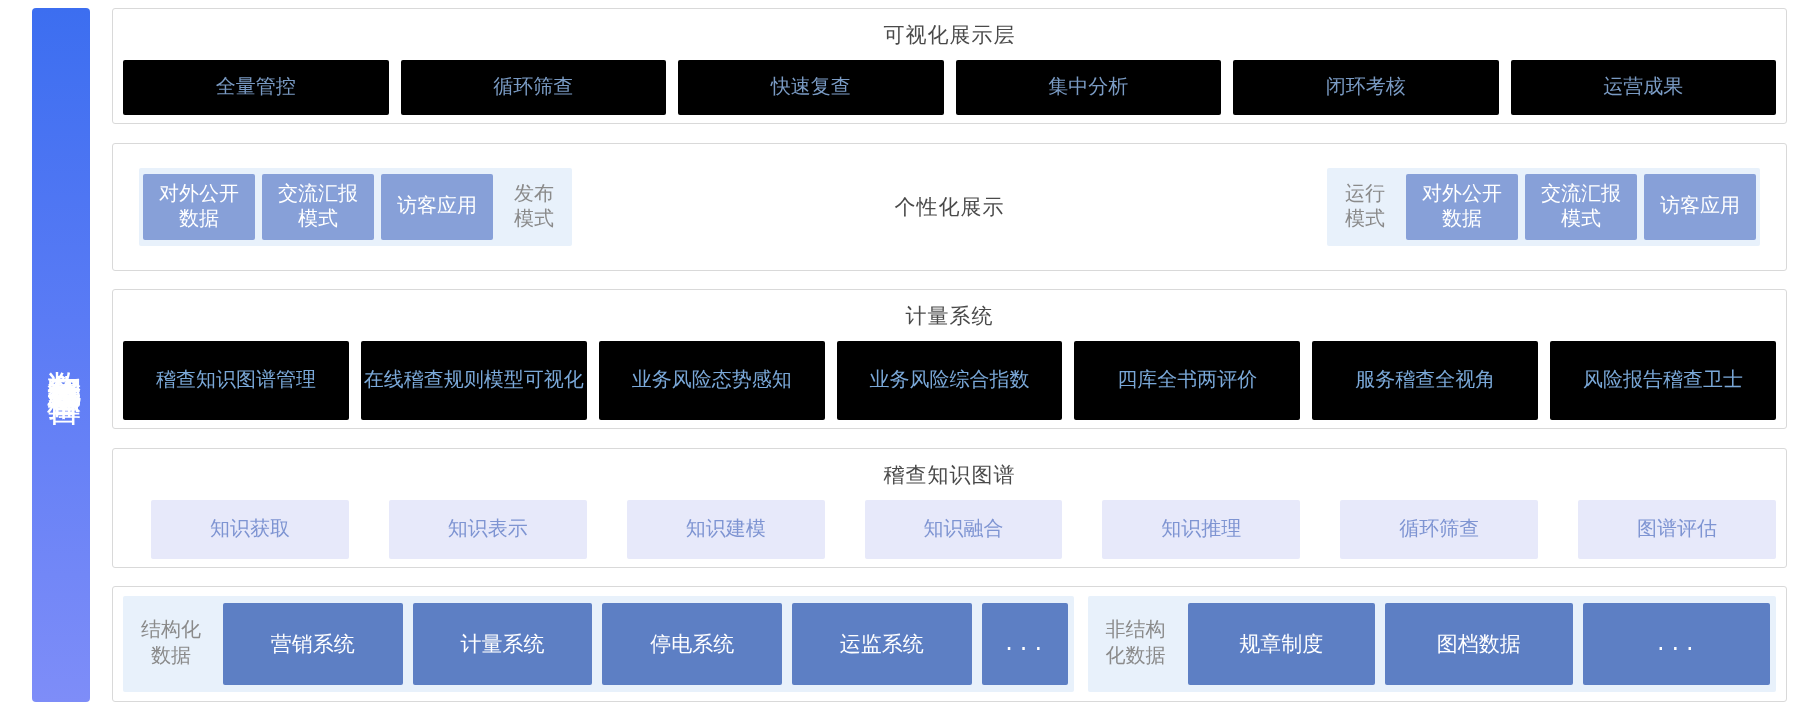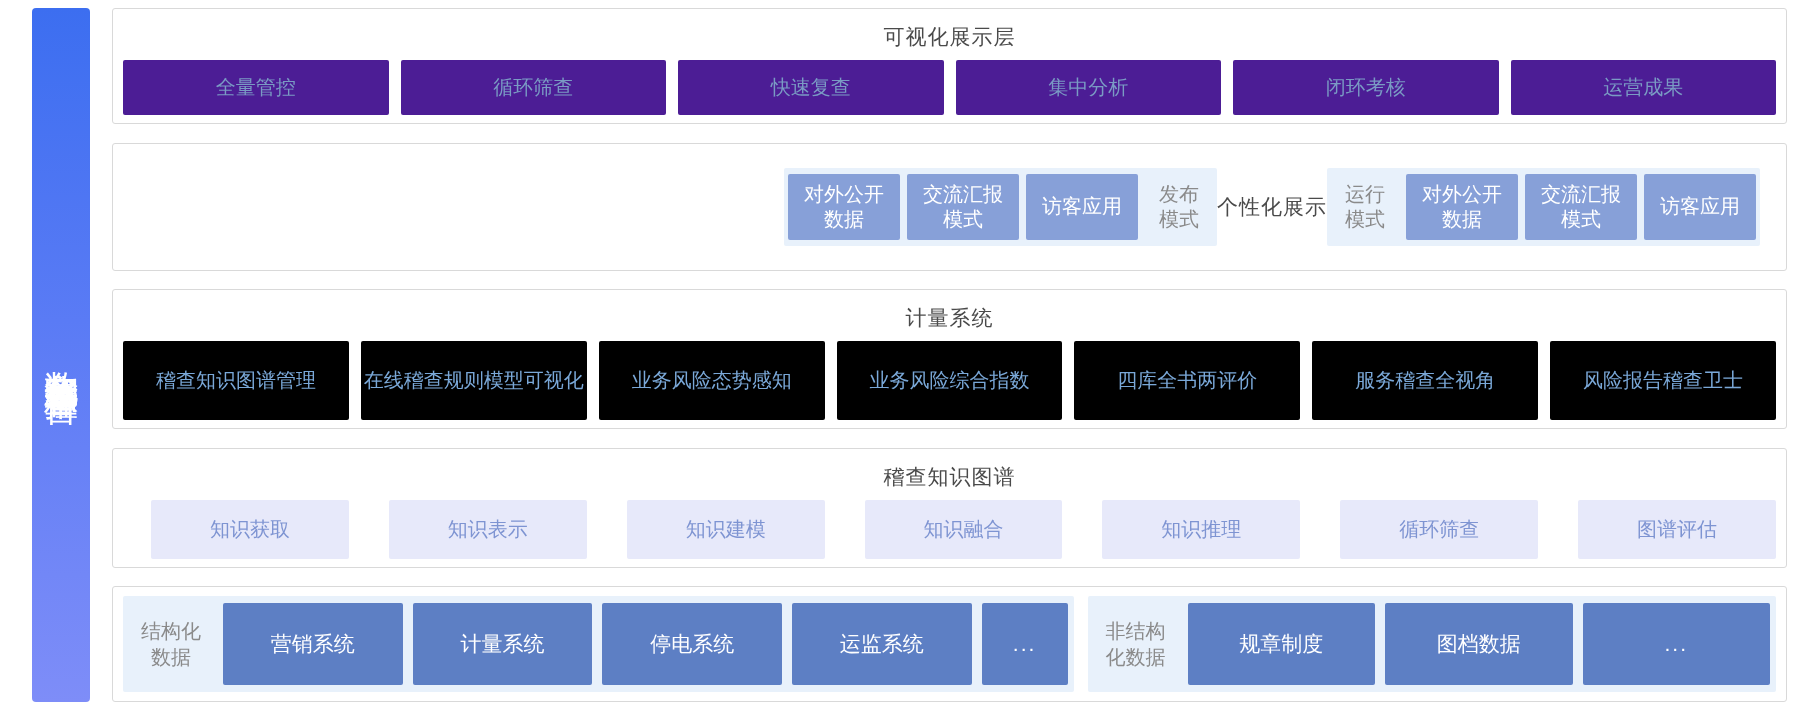--- a/index.html
+++ b/index.html
@@ -7,20 +7,21 @@
     width: 1815px; height: 710px;
     background: #ffffff;
     font-family: "Liberation Sans", "DejaVu Sans", sans-serif;
     overflow: hidden;
   }
   .page {
     width: 1815px; height: 710px;
     display: flex;
     align-items: stretch;
     padding: 8px 0 8px 0;
+    font-family: Liberation Mono, monospace;
   }
 
   
   .sidebar {
     width: 58px;
     margin-left: 32px;
     margin-right: 22px;
     border-radius: 4px;
     background: linear-gradient(180deg, #3c6ef0 0%, #5a7bf5 45%, #7e8df8 100%);
     display: flex;
@@ -52,21 +53,21 @@
   .layer {
     border: 1px solid #d9d9d9;
     border-radius: 3px;
     background: #ffffff;
     position: relative;
     padding: 6px 10px 8px 10px;
     display: flex;
     flex-direction: column;
   }
   .layer-r1 { height: 116px; }
-  .layer-r2 { height: 128px; padding: 16px; align-items: flex-end; }
+  .layer-r2 { height: 128px; padding: 16px; }
   .layer-r3 { height: 140px; }
   .layer-r4 { height: 120px; }
   .layer-r5 { height: 116px; padding: 0; }
 
   .layer-title {
     text-align: center;
     font-size: 21px;
     color: #4a4a4a;
     line-height: 1;
     padding: 11px 0 13px 0;
@@ -84,21 +85,21 @@
     display: flex;
     align-items: center;
     justify-content: center;
     text-align: center;
     font-size: 20px;
     line-height: 1.25;
     border-radius: 2px;
     padding: 4px 2px;
   }
   
-  .chip-blue   { background: #4c1d95; color: #7a9bc4; }
+  .chip-blue   { background: #000000; color: #7a9bc4; }
   
   .chip-mint   { background: #000000; color: #7aa8d8; }
   
   .chip-lav    { background: #e7e9fa; color: #7e94d2; margin-left: 28px; }
 
   
   .band2 {
     display: flex;
     align-items: stretch;
     height: 100%;

